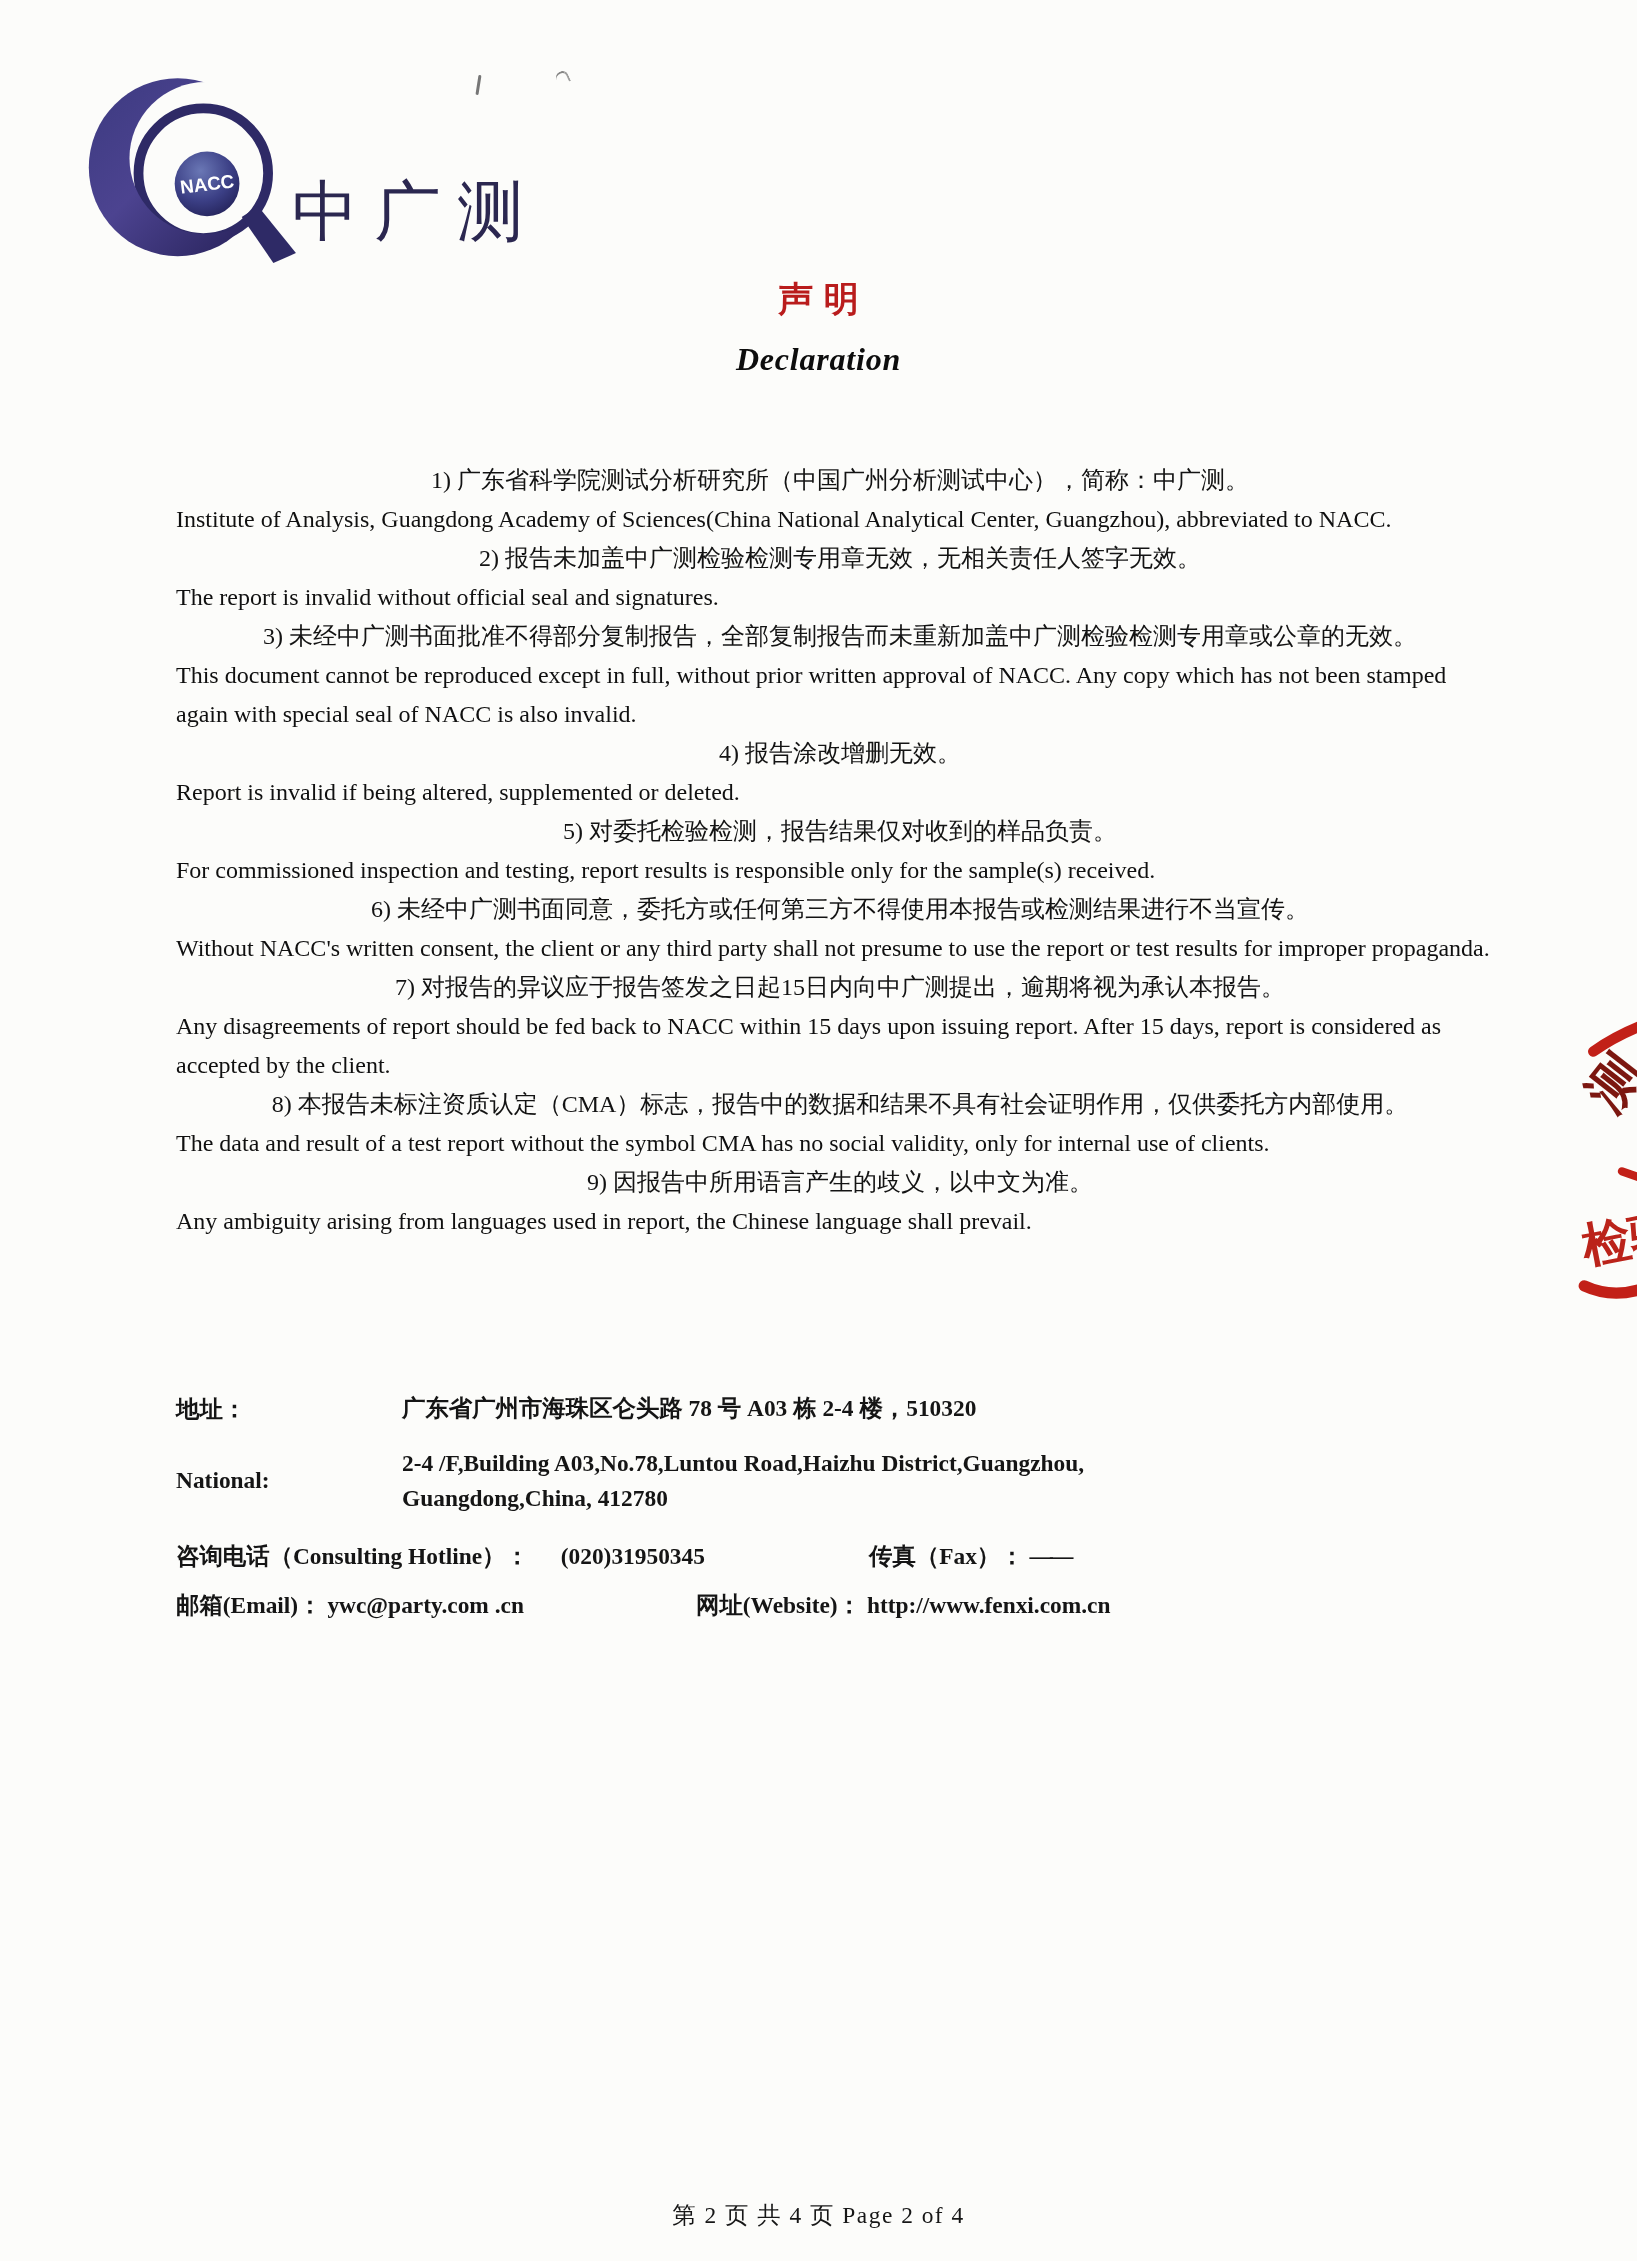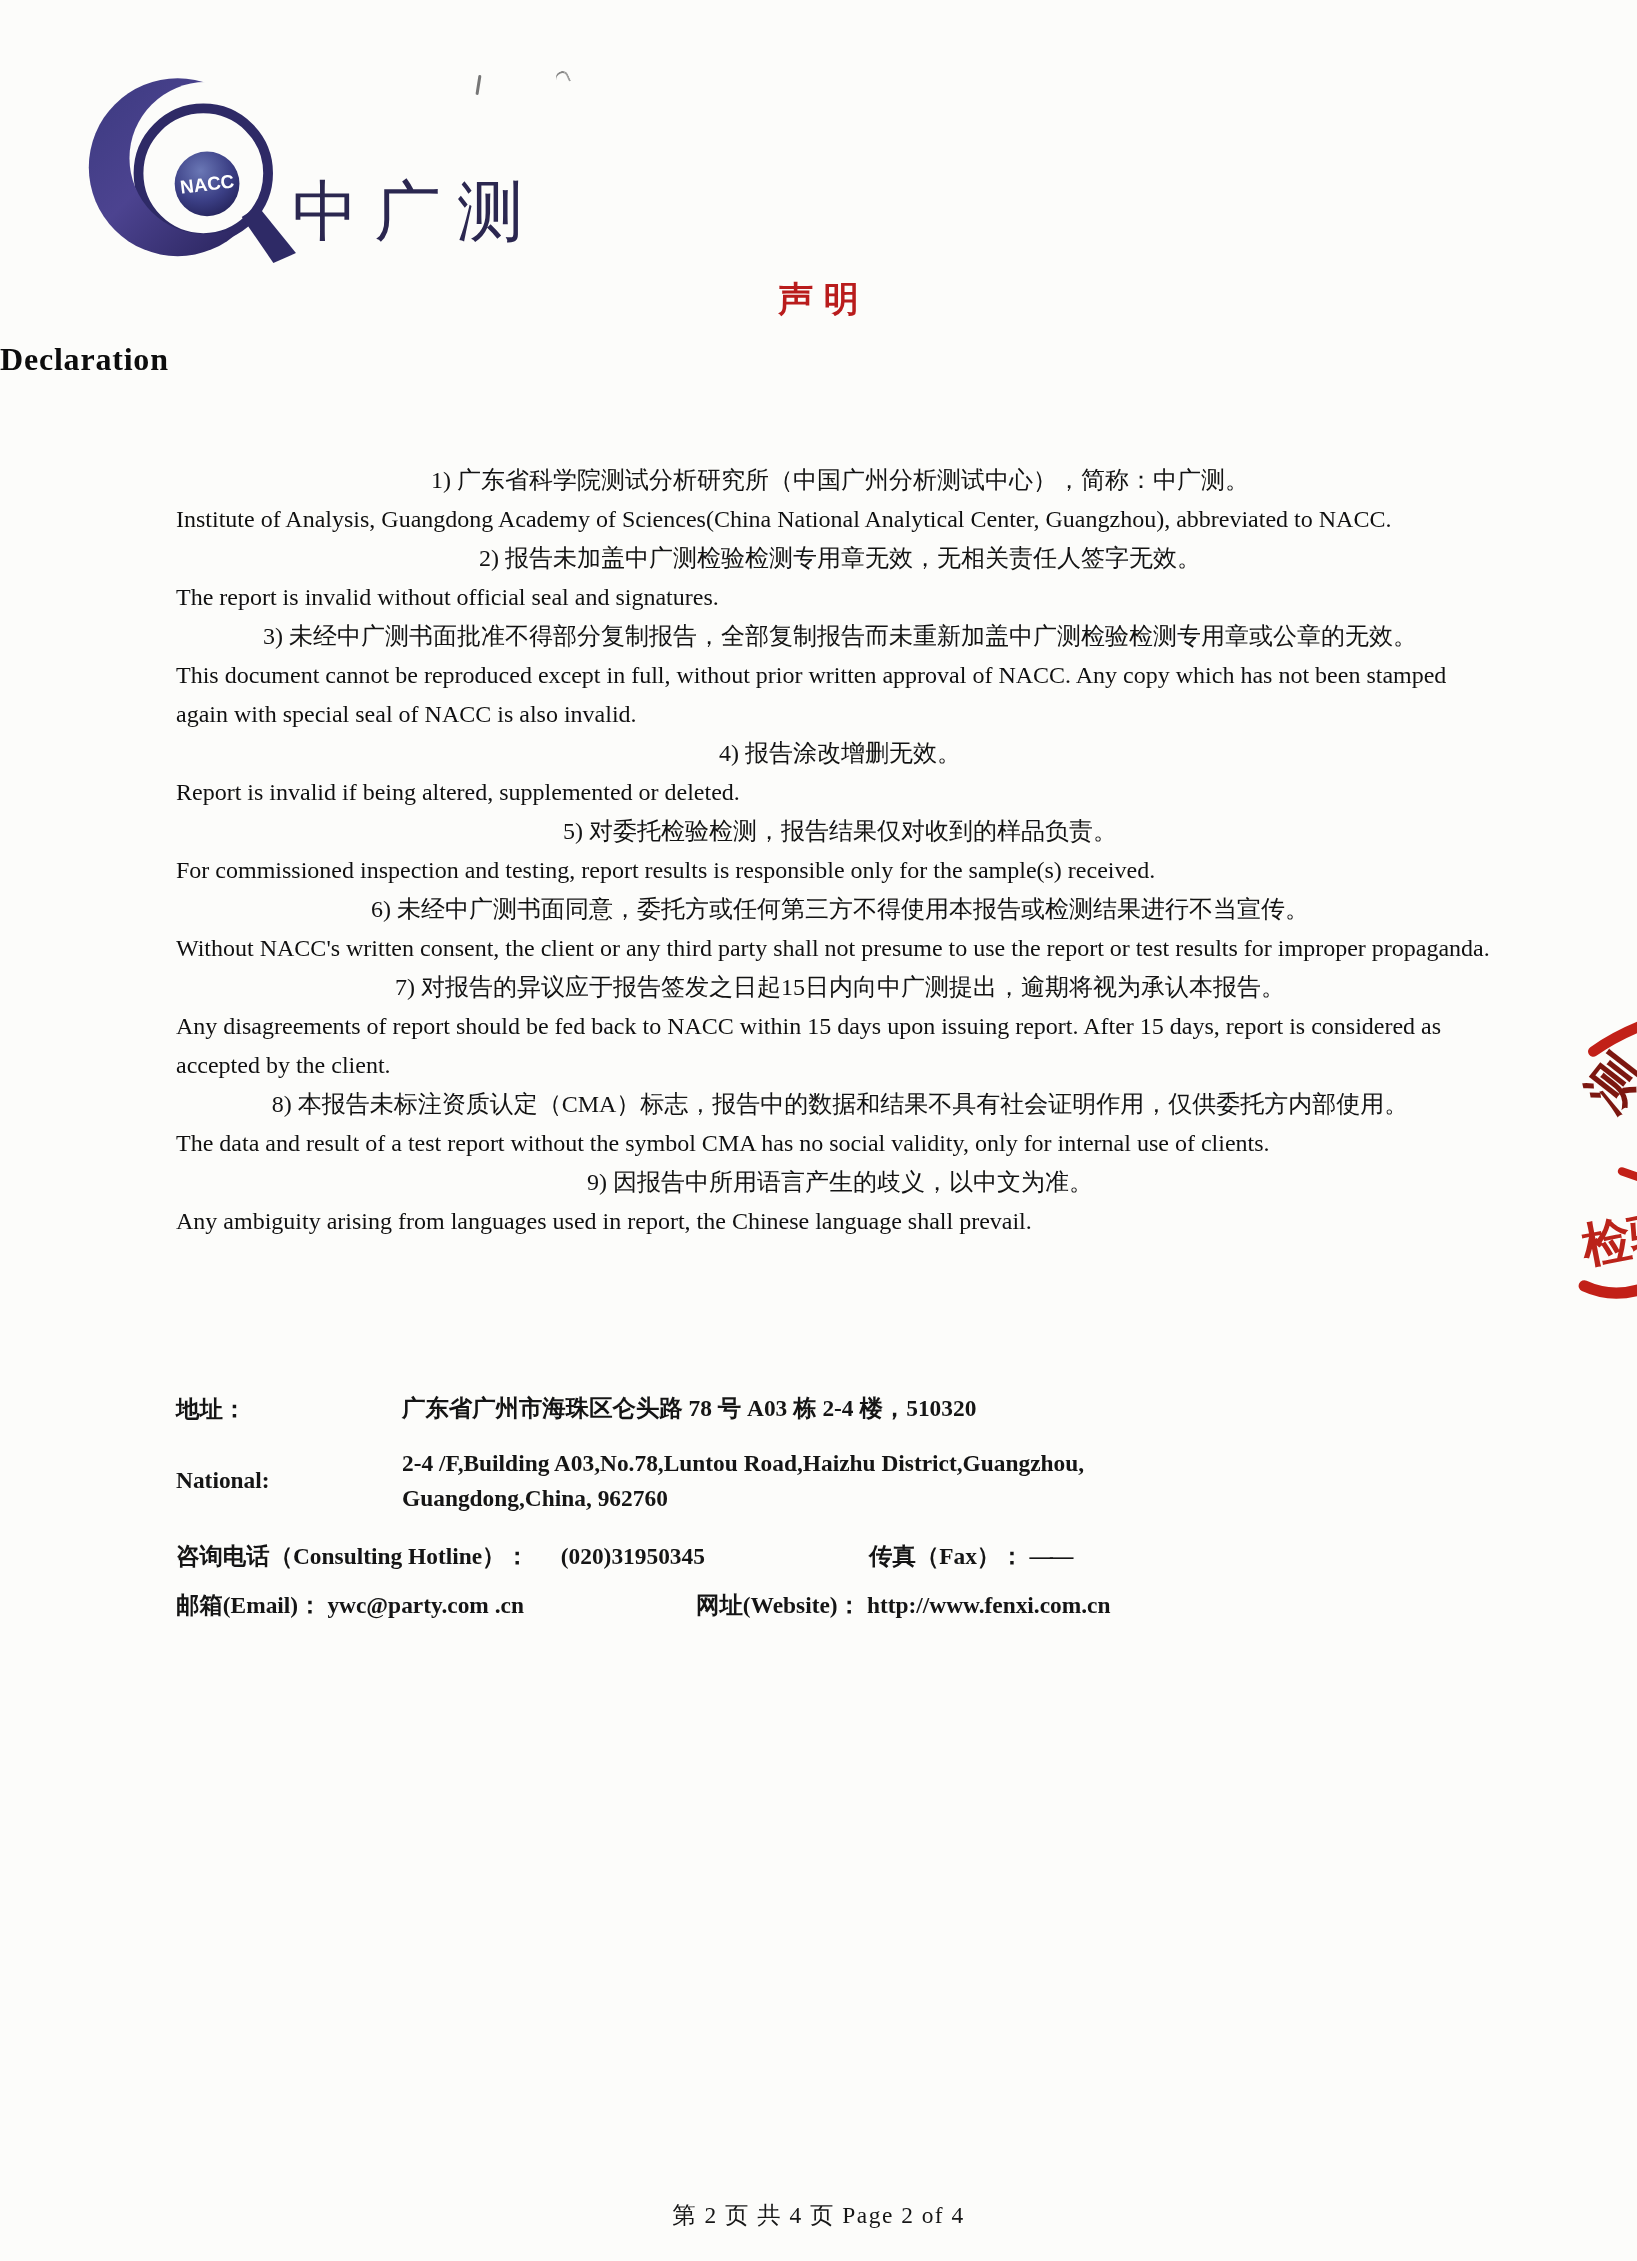--- a/index.html
+++ b/index.html
@@ -30,22 +30,22 @@
     border-radius:60% 60% 0 0;transform:rotate(-24deg);opacity:.7;
   }
 
   
   .title-zh{
     position:absolute;top:276px;left:0;width:100%;text-align:center;
     font-family:"DejaVu Sans","Liberation Sans",sans-serif;
     font-weight:bold;font-size:35px;letter-spacing:10.6px;text-indent:10.6px;color:#b91c1c;
   }
   .title-en{
-    position:absolute;top:341px;left:0;width:100%;text-align:left;
-    font-weight:bold;font-size:32px;letter-spacing:0.8px;color:#0d0d0d;
+    position:absolute;top:341px;left:0;width:100%;text-align:center;
+    font-weight:bold;font-size:32px;letter-spacing:0.8px;color:#0d0d0d;font-style:italic;
   }
 
   
   .declarations{
     position:absolute;top:461px;left:176px;width:1328px;
     font-size:24px;line-height:39px;
   }
   .decl-item .zh{color:#131313;text-align:center;}
   .decl-item .en{color:#101010;}
 
@@ -148,21 +148,21 @@
 
   <div class="address">
     <div class="addr-row">
       <div class="addr-label">地址：</div>
       <div class="addr-value">广东省广州市海珠区仑头路 78 号 A03 栋 2-4 楼，510320</div>
     </div>
     <div class="addr-row">
       <div class="addr-label">National:</div>
       <div class="addr-value">
         <div>2-4 /F,Building A03,No.78,Luntou Road,Haizhu District,Guangzhou,</div>
-        <div>Guangdong,China, 962760</div>
+        <div>Guangdong,China, 412780</div>
       </div>
     </div>
   </div>
 
   <div class="contacts">
     <div class="contact-row">
       <span class="pair-left-1">
         <span>咨询电话（Consulting Hotline）：</span>
         <span class="contact-value">(020)31950345</span>
       </span>

